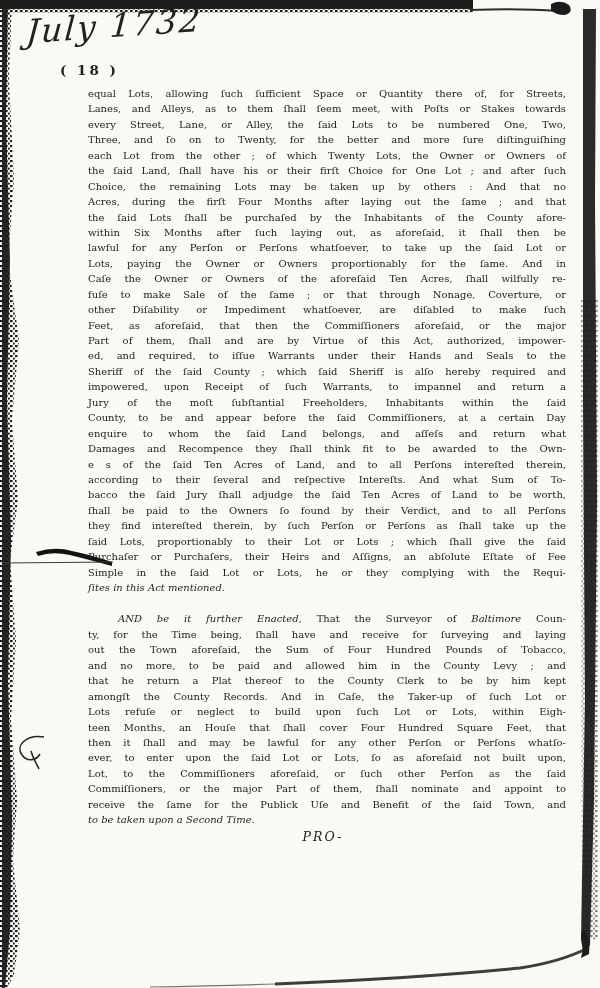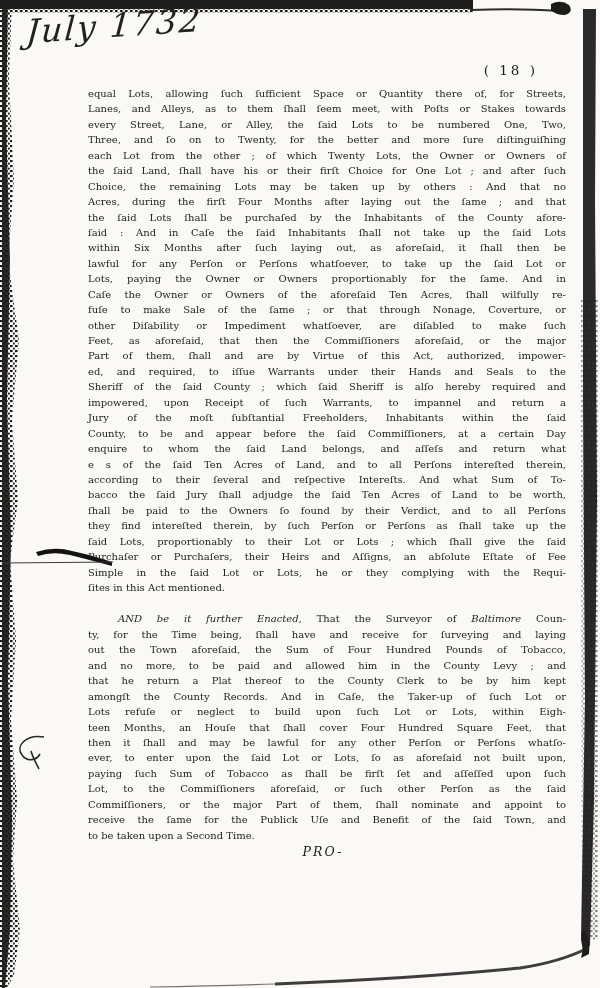--- a/index.html
+++ b/index.html
@@ -22,40 +22,41 @@
     font-family:"DejaVu Serif", serif;
     font-style:italic;
     font-size:33px;
     letter-spacing:2px;
     color:#23221f;
     transform:rotate(-4deg) skewX(-8deg);
     white-space:nowrap;
   }
   .pagenum{
     position:absolute;left:60px;top:62px;width:478px;
-    text-align:right;
+    text-align:left;
     font-size:13.5px;letter-spacing:3px;
     color:var(--ink);
+    font-weight:bold;
   }
   .textblock{
     position:absolute;left:88px;top:86px;width:478px;
   }
   .para{margin:0;}
   .para.p2{margin-top:16px;}
   .para.indent .line:first-child{text-indent:30px;}
   .line{
     font-size:10px;
     line-height:15.45px;
     height:15.45px;
     white-space:nowrap;
     text-align:justify;
     text-align-last:justify;
     color:var(--ink);
   }
-  .line.short{text-align:right;text-align-last:left;}
+  .line.short{text-align:right;text-align-last:left;font-style:italic;}
   .it{font-style:italic;}
   .catchword-row{
     text-align:center;
     padding-right:8px;
     line-height:15.45px;
   }
   .catchword{
     font-style:italic;
     font-size:12.5px;
     letter-spacing:2px;
@@ -105,35 +106,35 @@
         <div class="para">
           <div class="line">equal Lots, allowing ſuch ſufficient Space or Quantity there of, for Streets,</div>
           <div class="line">Lanes, and Alleys, as to them ſhall ſeem meet, with Poſts or Stakes towards</div>
           <div class="line">every Street, Lane, or Alley, the ſaid Lots to be numbered One, Two,</div>
           <div class="line">Three, and ſo on to Twenty, for the better and more ſure diſtinguiſhing</div>
           <div class="line">each Lot from the other ; of which Twenty Lots, the Owner or Owners of</div>
           <div class="line">the ſaid Land, ſhall have his or their firſt Choice for One Lot ; and after ſuch</div>
           <div class="line">Choice, the remaining Lots may be taken up by others :  And that no</div>
           <div class="line">Acres, during the firſt Four Months after laying out the ſame ; and that</div>
           <div class="line">the ſaid Lots ſhall be purchaſed by the Inhabitants of the County afore-</div>
-          <div class="line">ſaid :  And in Caſe the ſaid Inhabitants ſhall not take up the ſaid Lots</div>
           <div class="line">within Six Months after ſuch laying out, as aforeſaid, it ſhall then be</div>
           <div class="line">lawful for any Perſon or Perſons whatſoever, to take up the ſaid Lot or</div>
           <div class="line">Lots, paying the Owner or Owners proportionably for the ſame.  And in</div>
           <div class="line">Caſe the Owner or Owners of the aforeſaid Ten Acres, ſhall wilfully re-</div>
           <div class="line">fuſe to make Sale of the ſame ; or that through Nonage, Coverture, or</div>
           <div class="line">other Diſability or Impediment whatſoever, are diſabled to make ſuch</div>
           <div class="line">Feet, as aforeſaid, that then the Commiſſioners aforeſaid, or the major</div>
           <div class="line">Part of them, ſhall and are by Virtue of this Act, authorized, impower-</div>
           <div class="line">ed, and required, to iſſue Warrants under their Hands and Seals to the</div>
           <div class="line">Sheriff of the ſaid County ; which ſaid Sheriff is alſo hereby required and</div>
           <div class="line">impowered, upon Receipt of ſuch Warrants, to impannel and return a</div>
           <div class="line">Jury of the moſt ſubſtantial Freeholders, Inhabitants within the ſaid</div>
           <div class="line">County, to be and appear before the ſaid Commiſſioners, at a certain Day</div>
           <div class="line">enquire to whom the ſaid Land belongs, and aſſeſs and return what</div>
+          <div class="line">Damages and Recompence they ſhall think fit to be awarded to the Own-</div>
           <div class="line">e s of the ſaid Ten Acres of Land, and to all Perſons intereſted therein,</div>
           <div class="line">according to their ſeveral and reſpective Intereſts.  And what Sum of To-</div>
           <div class="line">bacco the ſaid Jury ſhall adjudge the ſaid Ten Acres of Land to be worth,</div>
           <div class="line">ſhall be paid to the Owners ſo found by their Verdict, and to all Perſons</div>
           <div class="line">they find intereſted therein, by ſuch Perſon or Perſons as ſhall take up the</div>
           <div class="line">ſaid Lots, proportionably to their Lot or Lots ; which ſhall give the ſaid</div>
           <div class="line">Purchaſer or Purchaſers, their Heirs and Aſſigns, an abſolute Eſtate of Fee</div>
           <div class="line">Simple in the ſaid Lot or Lots, he or they complying with the Requi-</div>
           <div class="line short">ſites in this Act mentioned.</div>
         </div>
@@ -141,21 +142,20 @@
           <div class="line"><span class="it">AND be it further Enacted,</span><span> That the Surveyor of </span><span class="it">Baltimore</span><span> Coun-</span></div>
           <div class="line">ty, for the Time being, ſhall have and receive for ſurveying and laying</div>
           <div class="line">out the Town aforeſaid, the Sum of Four Hundred Pounds of Tobacco,</div>
           <div class="line">and no more, to be paid and allowed him in the County Levy ; and</div>
           <div class="line">that he return a Plat thereof to the County Clerk to be by him kept</div>
           <div class="line">amongſt the County Records.  And in Caſe, the Taker-up of ſuch Lot or</div>
           <div class="line">Lots refuſe or neglect to build upon ſuch Lot or Lots, within Eigh-</div>
           <div class="line">teen Months, an Houſe that ſhall cover Four Hundred Square Feet, that</div>
           <div class="line">then it ſhall and may be lawful for any other Perſon or Perſons whatſo-</div>
           <div class="line">ever, to enter upon the ſaid Lot or Lots, ſo as aforeſaid not built upon,</div>
-          <div class="line">paying ſuch Sum of Tobacco as ſhall be firſt ſet and aſſeſſed upon ſuch</div>
           <div class="line">Lot, to the Commiſſioners aforeſaid, or ſuch other Perſon as the ſaid</div>
           <div class="line">Commiſſioners, or the major Part of them, ſhall nominate and appoint to</div>
           <div class="line">receive the ſame for the Publick Uſe and Benefit of the ſaid Town, and</div>
           <div class="line short">to be taken upon a Second Time.</div>
         </div>
       </div>
     <div class="catchword-row">
       <span class="catchword">PRO-</span>
     </div>
   </div>

